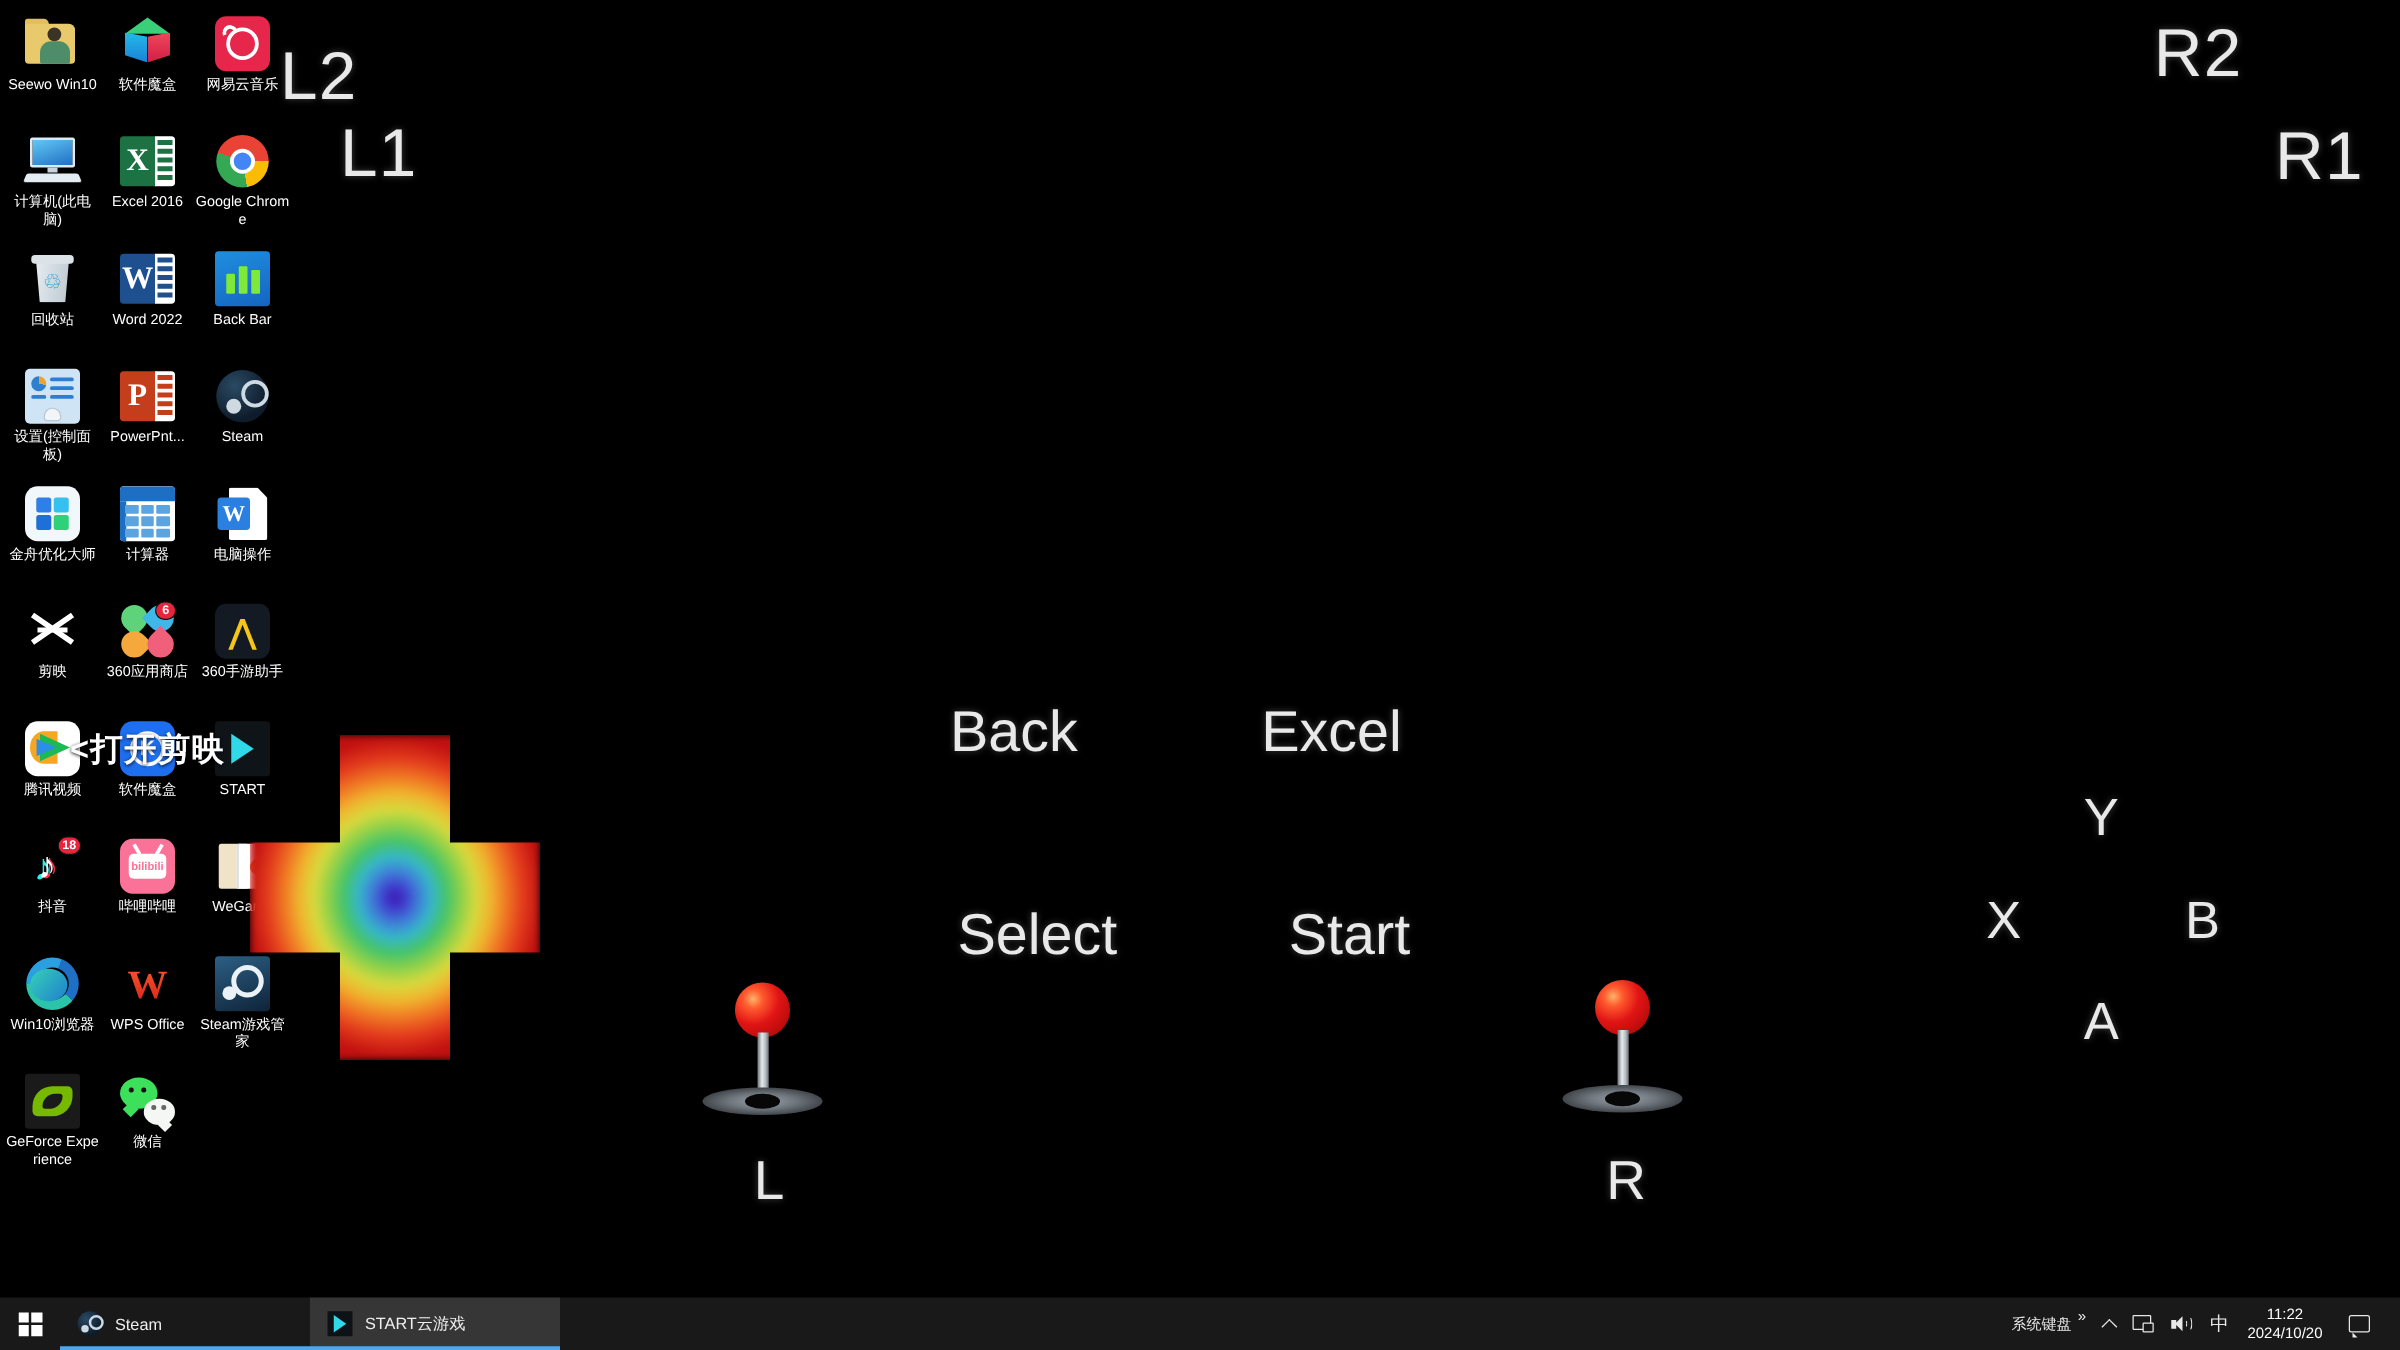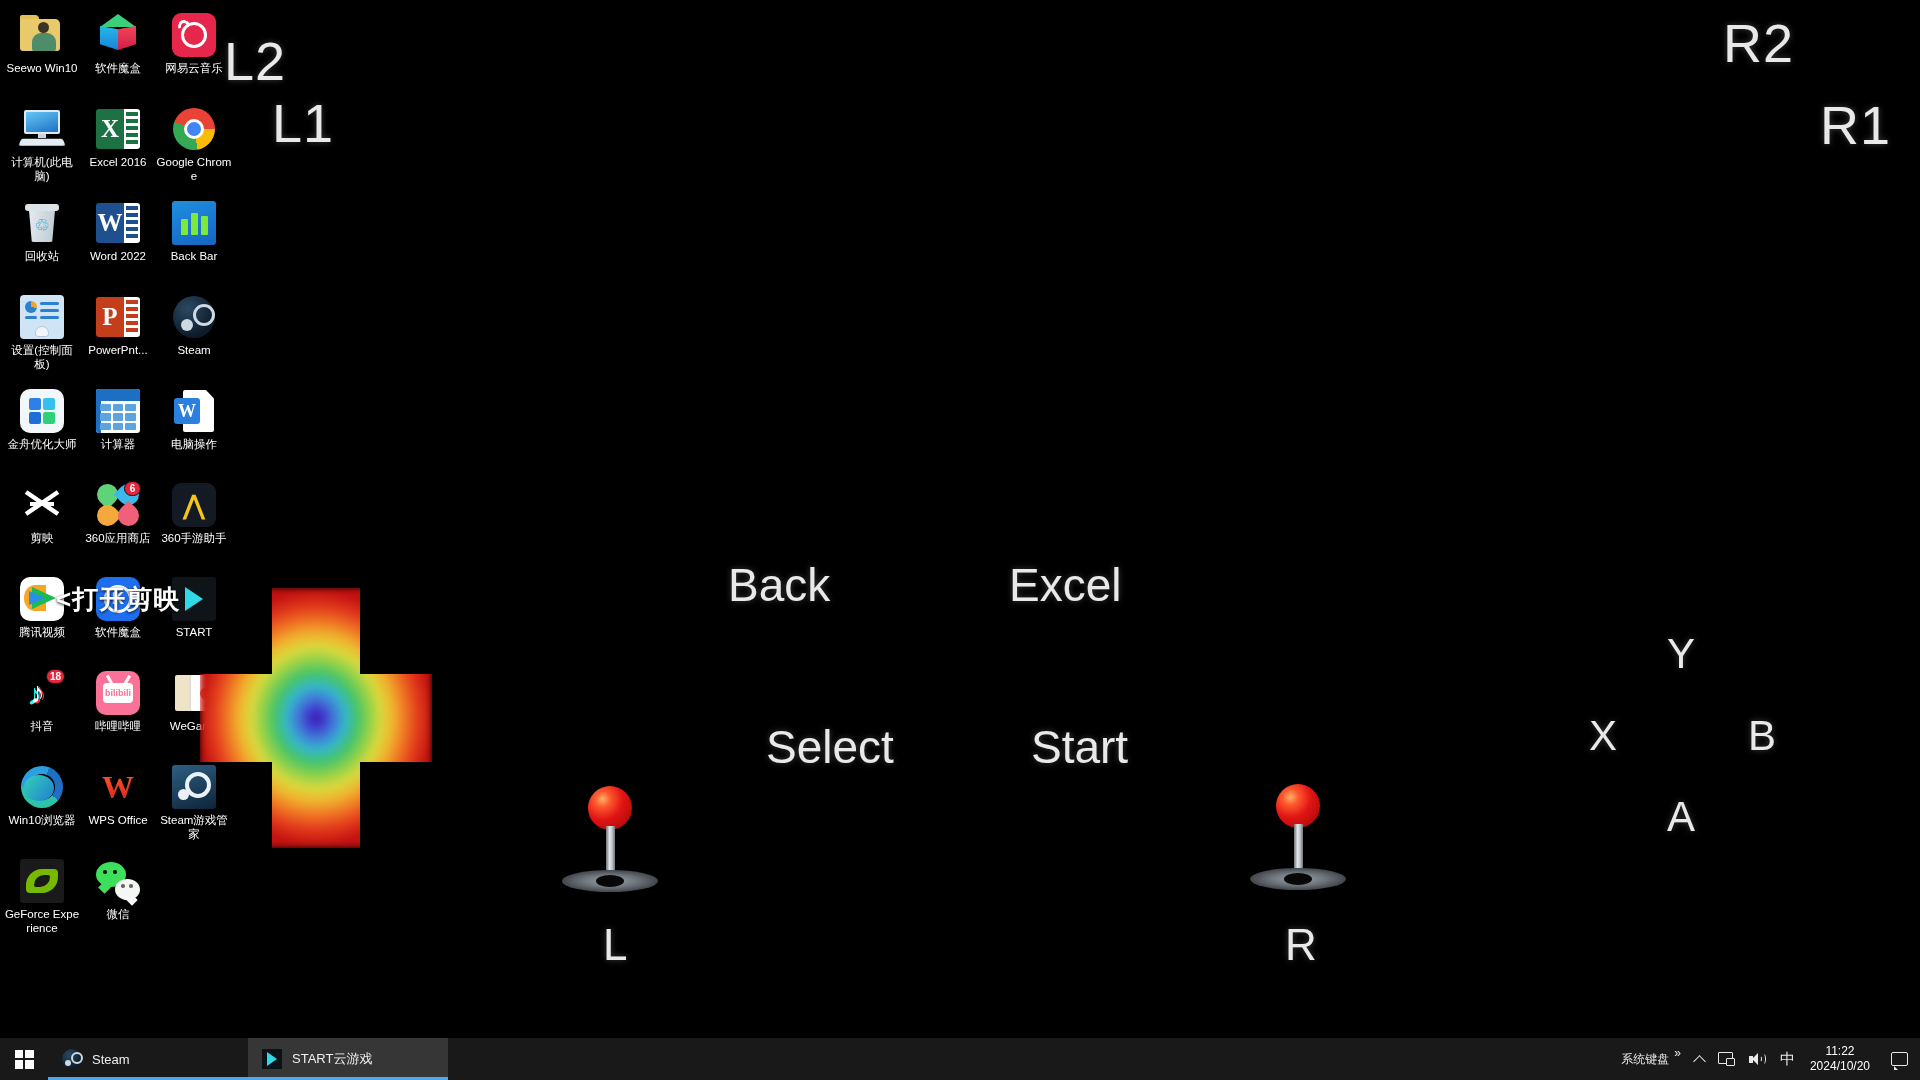--- a/index.html
+++ b/index.html
@@ -297,21 +297,21 @@
   }
   .task-item.active { background:rgba(255,255,255,.13); }
   .task-item .ticon { width:20px;height:20px; flex-shrink:0; position:relative; }
   .ticon-steam { border-radius:50%; background:radial-gradient(circle at 35% 30%,#2a4a63,#0d1b2a 70%); }
   .ticon-steam:before { content:""; position:absolute;left:9px;top:3px;width:8px;height:8px;border-radius:50%;border:2px solid #cfd9e2;}
   .ticon-steam:after { content:""; position:absolute;left:3px;top:11px;width:6px;height:6px;border-radius:50%;background:#cfd9e2;}
   .ticon-start { background:#0d1216; display:flex;align-items:center;justify-content:center;}
   .ticon-start i { width:0;height:0;border-left:10px solid #2fd9e8;border-top:7px solid transparent;border-bottom:7px solid transparent;}
 
   #tray {
-    margin-left:auto; display:flex; align-items:center; gap:0px; padding-right:4px;
+    margin-left:auto; display:flex; align-items:center; gap:0px; padding-right:16px;
   }
   #tray .tray-item { height:42px; display:flex; align-items:center; padding:0 7px; color:#e8e8e8; font-size:12px; cursor:pointer; position:relative;}
   #tray .ime { font-size:15px; }
   #clock { display:flex; flex-direction:column; align-items:center; justify-content:center; height:42px; padding:0 12px 0 8px; color:#fff; font-size:12px; line-height:15px; cursor:pointer;}
   #action-center { width:34px; height:42px; display:flex; align-items:center; justify-content:center; cursor:pointer; }
   #action-center .bubble { width:17px;height:14px;border:1.6px solid #e8e8e8; border-radius:2px; position:relative;}
   #action-center .bubble:after { content:""; position:absolute; left:2px; bottom:-5px; width:0;height:0;border-left:4px solid #e8e8e8;border-top:4px solid transparent;border-bottom:0;}
   .chev-up { display:inline-block; width:9px;height:9px; border-left:1.6px solid #e8e8e8;border-top:1.6px solid #e8e8e8; transform:rotate(45deg); margin-top:4px;}
   .net-ic { width:17px;height:14px; position:relative;}
   .net-ic:before { content:""; position:absolute; left:0;top:0;width:13px;height:10px;border:1.6px solid #e8e8e8;border-radius:1px;}
@@ -682,21 +682,21 @@
   <div id="jy-note">&lt;打开剪映</div>
 
   <div id="gamepad-overlay">
 
     <div class="ov-label big-shoulder" style="left:224px; top:30px;">L2</div>
     <div class="ov-label big-shoulder" style="left:224px; top:92px;margin-left:48px;">L1</div>
 
     <div class="ov-label big-shoulder" style="left:1723px; top:12px;">R2</div>
     <div class="ov-label big-shoulder" style="left:1820px; top:94px;">R1</div>
 
-    <div class="ov-label mid-label" style="left:728px; top:558px;">Back</div>
+    <div class="ov-label mid-label" style="left:760px; top:558px;">Back</div>
     <div class="ov-label mid-label" style="left:1009px; top:558px;">Excel</div>
     <div class="ov-label mid-label" style="left:766px; top:720px;">Select</div>
     <div class="ov-label mid-label" style="left:1031px; top:720px;">Start</div>
 
     <div class="ov-label face-btn" style="left:1667px; top:630px;">Y</div>
     <div class="ov-label face-btn" style="left:1589px; top:712px;">X</div>
     <div class="ov-label face-btn" style="left:1748px; top:712px;">B</div>
     <div class="ov-label face-btn" style="left:1667px; top:793px;">A</div>
 
     <div id="dpad">

